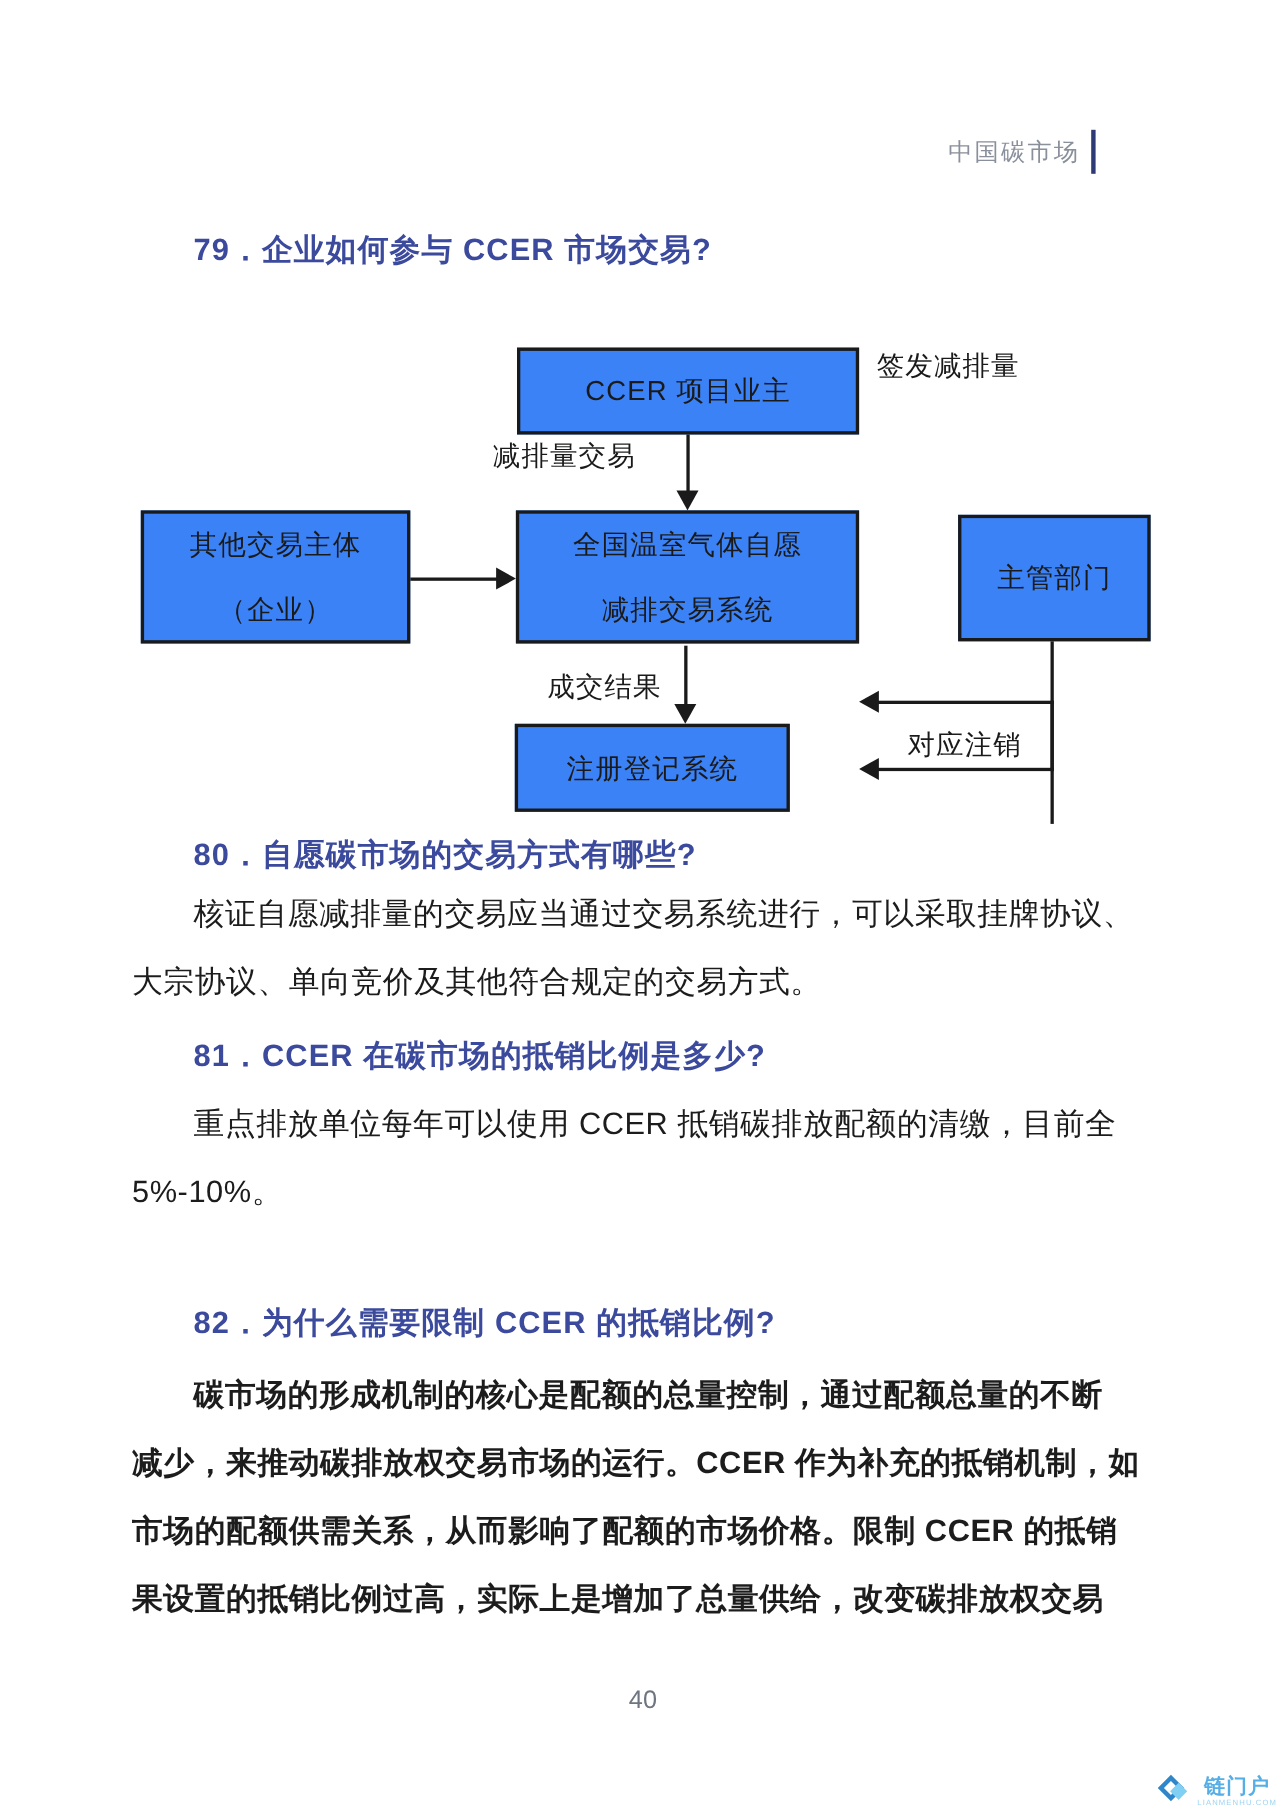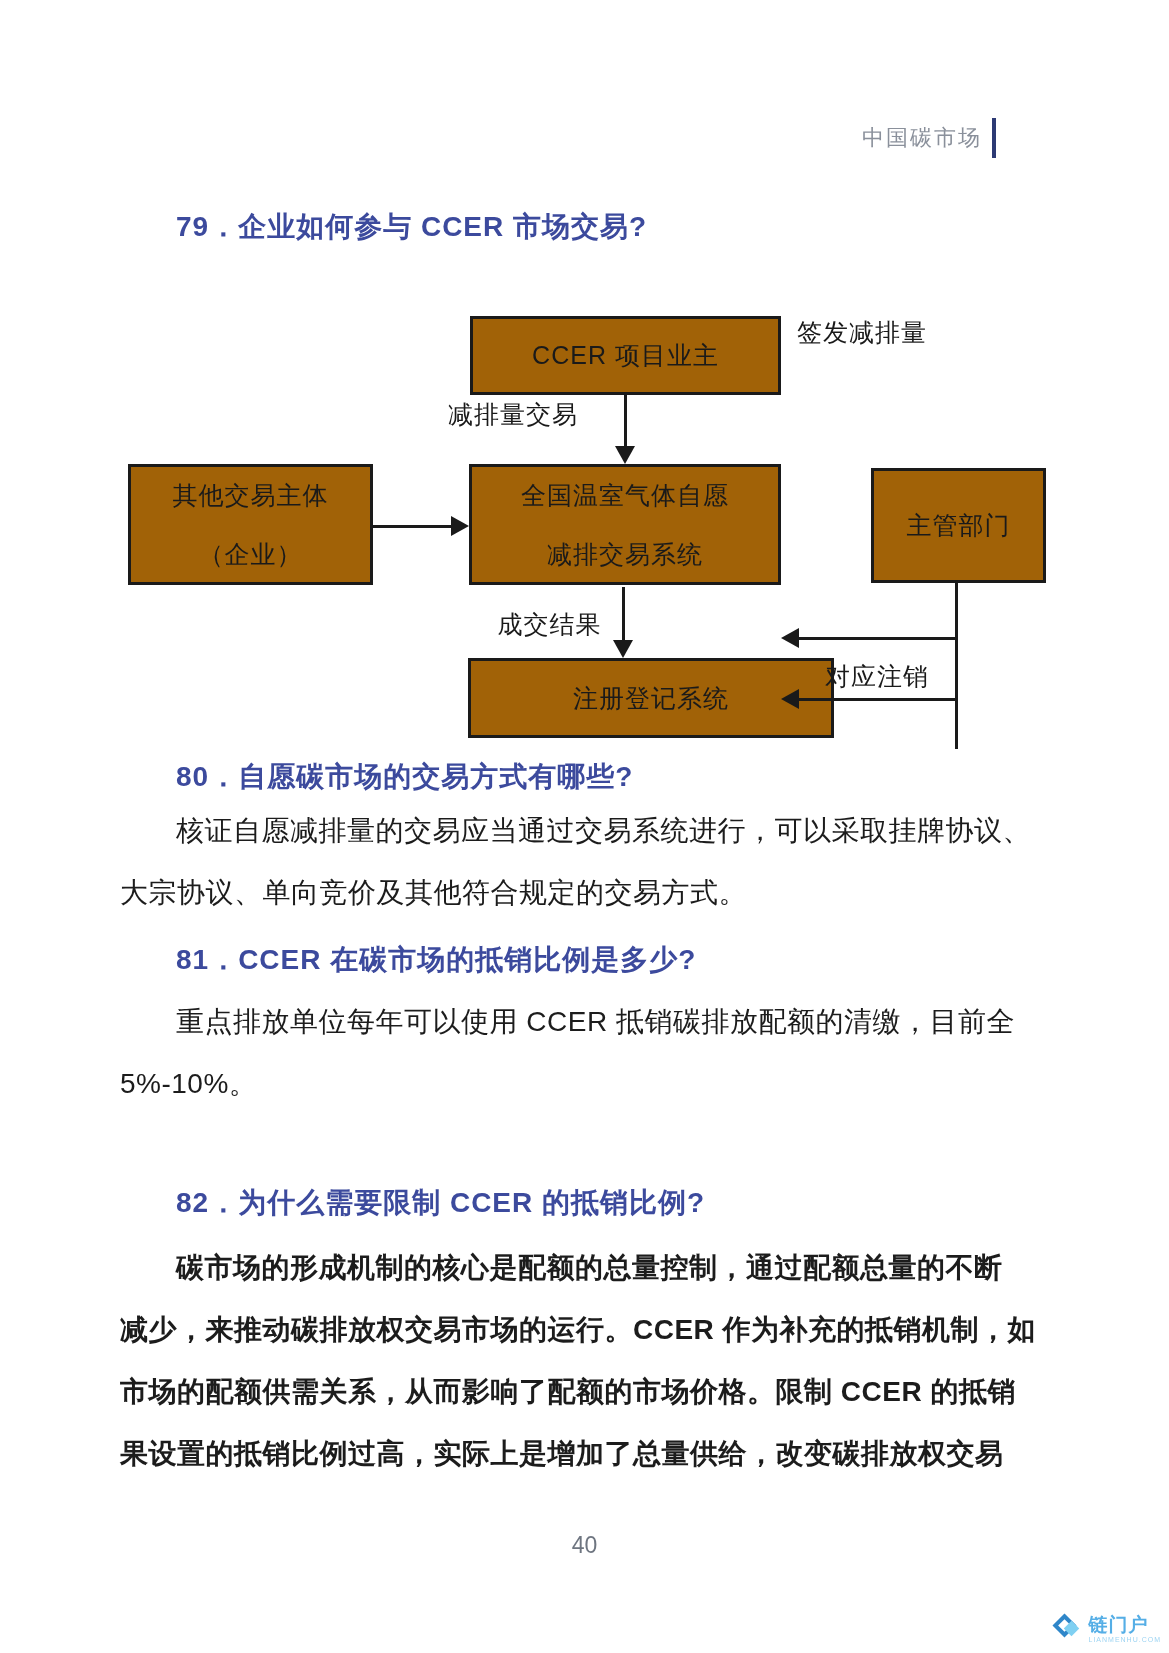--- a/index.html
+++ b/index.html
@@ -79,35 +79,35 @@
   .diagram {
     position: absolute;
     top: 280px;
     left: 0;
     width: 1169px;
     height: 470px;
   }
   .dbox {
     position: absolute;
     border: 3px solid #1a1a1a;
-    background: #a16207;
+    background: #3b82f6;
     display: flex;
     flex-direction: column;
     align-items: center;
     justify-content: center;
     font-size: 25px;
     color: #1a1a1a;
     text-align: center;
     letter-spacing: 1px;
   }
   #box-ccer-owner   { left: 470px; top: 36px;  width: 311px; height: 79px; }
   #box-other        { left: 128px; top: 184px; width: 245px; height: 121px; gap: 26px; }
   #box-system       { left: 469px; top: 184px; width: 312px; height: 121px; gap: 26px; }
   #box-authority    { left: 871px; top: 188px; width: 175px; height: 115px; }
-  #box-registry     { left: 468px; top: 378px; width: 366px; height: 80px; }
+  #box-registry     { left: 468px; top: 378px; width: 250px; height: 80px; }
 
   .dlabel {
     position: absolute;
     font-size: 25px;
     color: #1a1a1a;
     letter-spacing: 1px;
     white-space: nowrap;
   }
   #lbl-issue  { left: 797px; top: 36px;  width: 160px; text-align: left; }
   #lbl-trade  { left: 448px; top: 118px; width: 130px; text-align: right; }
@@ -165,21 +165,21 @@
     border: 4px solid #2f86c9;
     transform: rotate(45deg);
     background: #ffffff;
   }
   .wm-icon .d-inner {
     position: absolute; left: 13px; top: 9px;
     width: 11px; height: 11px;
     background: #7fd0f2;
     transform: rotate(45deg);
   }
-  .wm-text { display: flex; flex-direction: column; line-height: 1; }
+  .wm-text { display: flex; flex-direction: column; line-height: 1; text-align: center; }
   .wm-text .name { font-size: 19px; font-weight: 700; color: #55aee6; letter-spacing: 1px; }
   .wm-text .domain { font-size: 7px; color: #9ed4f2; letter-spacing: 1px; margin-top: 2px; }
 </style>
 </head>
 <body>
 
 <div class="page">
 
   <div class="doc-header">
     <span class="title">中国碳市场</span>

